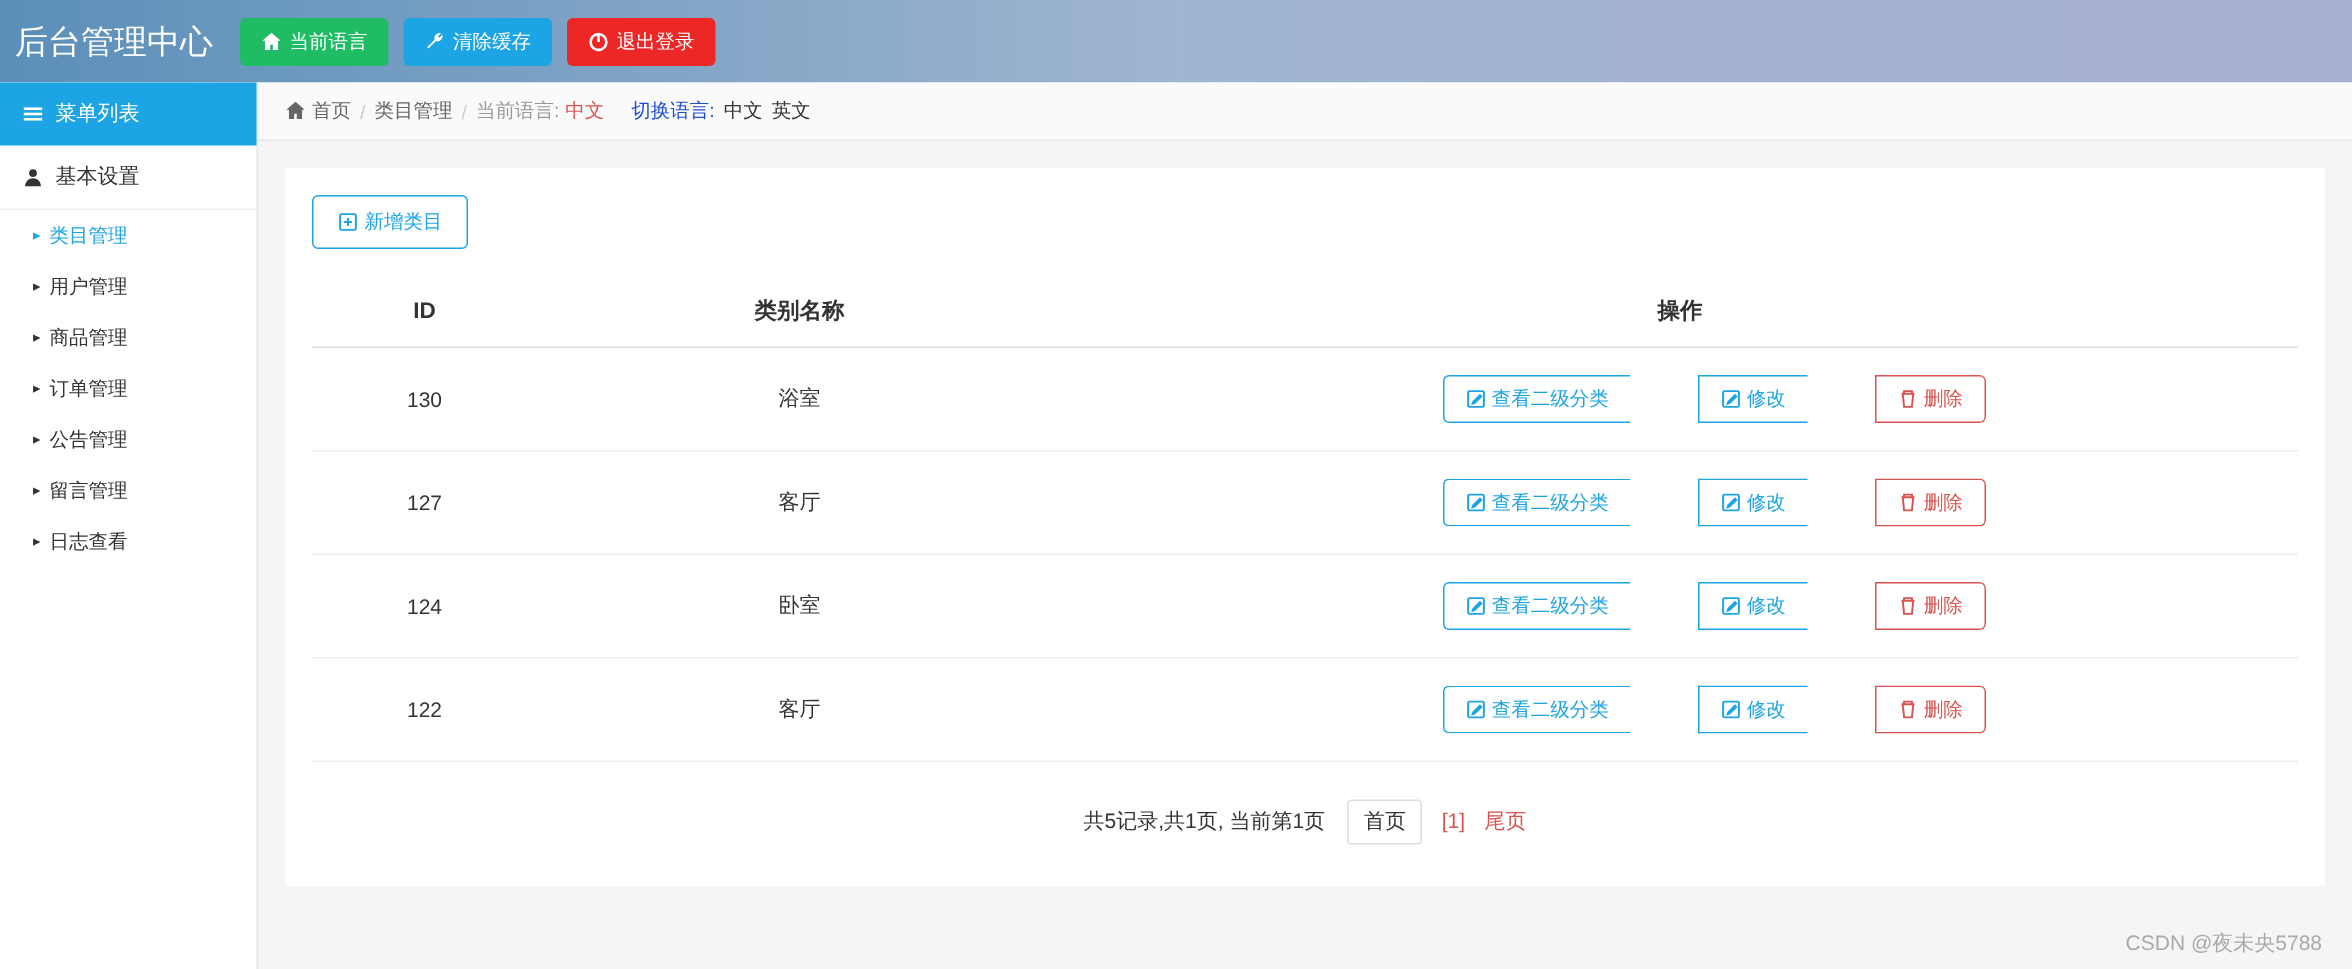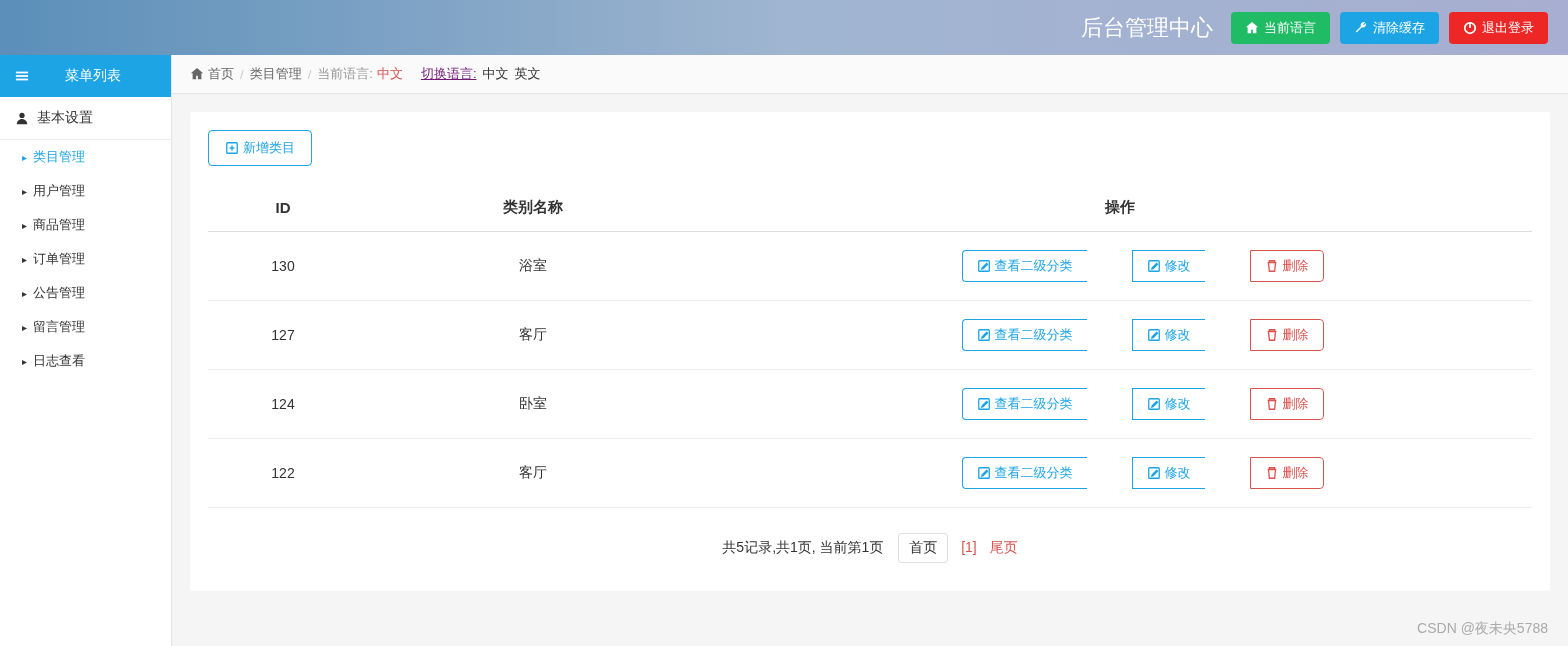--- a/index.html
+++ b/index.html
@@ -4,46 +4,45 @@
   <style>
     * { margin: 0; padding: 0; box-sizing: border-box; }
     body { font-family: "Microsoft YaHei", Arial, sans-serif; font-size: 14px; color: #333; background: #f5f5f5; }
 
     .header {
       height: 55px;
       background: linear-gradient(to right, #5b8fb9, #9fb5d0, #a8aed1);
       display: flex;
       align-items: center;
       padding: 0 10px;
-      justify-content: flex-end;
     }
     .header-title { color: #fff; font-size: 22px; font-weight: 500; margin-right: 18px; }
     .btn { display: inline-flex; align-items: center; padding: 7px 14px; border-radius: 4px; color: #fff; font-size: 13px; cursor: pointer; border: none; margin-right: 10px; }
     .btn-green { background: #1fbb65; }
     .btn-blue { background: #1da4e4; }
     .btn-red { background: #ed2626; }
     .btn .icon { margin-right: 5px; display: inline-flex; }
 
     .container { display: flex; min-height: calc(100vh - 55px); }
     .sidebar { width: 172px; background: #fff; border-right: 1px solid #e5e5e5; }
-    .sb-header { background: #1da4e4; color: #fff; padding: 12px 15px; display: flex; align-items: center; font-size: 14px; font-weight: 500; gap: 28px; }
+    .sb-header { background: #1da4e4; color: #fff; padding: 12px 15px; display: flex; align-items: center; font-size: 14px; font-weight: 500; }
     .sb-header .icon { margin-right: 8px; display: inline-flex; }
     .sb-section { padding: 12px 15px; border-bottom: 1px solid #eee; display: flex; align-items: center; font-weight: 500; font-family: Liberation Mono, monospace; }
     .sb-section .icon { margin-right: 8px; display: inline-flex; }
     .sb-item { padding: 8px 15px 8px 22px; display: flex; align-items: center; cursor: pointer; font-size: 13px; }
     .sb-item .caret { margin-right: 6px; font-size: 10px; }
     .sb-item.active { color: #1da4e4; }
     .sb-item:not(.active) { color: #333; }
 
     .main { flex: 1; }
     .breadcrumb { background: #fafafa; border-bottom: 1px solid #e5e5e5; padding: 10px 18px; display: flex; align-items: center; font-size: 13px; color: #666; }
     .breadcrumb .sep { margin: 0 6px; color: #ccc; }
     .breadcrumb .red { color: #d9534f; }
     .breadcrumb .home-icon { margin-right: 4px; display: inline-flex; }
-    .bc-lang-switch { margin-left: 18px; color: #701a75; text-decoration: underline; }
+    .bc-lang-switch { margin-left: 18px; color: #1d4ed8; }
     .bc-lang-link { color: #333; margin-left: 6px; cursor: pointer; }
 
     .content { background: #fff; margin: 18px; border-radius: 2px; padding: 18px; }
     .btn-outline { display: inline-flex; align-items: center; padding: 8px 16px; border: 1px solid #1da4e4; color: #1da4e4; border-radius: 4px; cursor: pointer; font-size: 13px; background: #fff; }
     .btn-outline .icon { margin-right: 4px; display: inline-flex; }
 
     table { width: 100%; border-collapse: collapse; margin-top: 18px; }
     th { text-align: center; padding: 14px 10px; border-bottom: 1px solid #ddd; font-weight: 700; font-size: 15px; }
     td { text-align: center; padding: 18px 10px; border-bottom: 1px solid #eee; font-size: 14px; }
     .col-id { width: 150px; }

